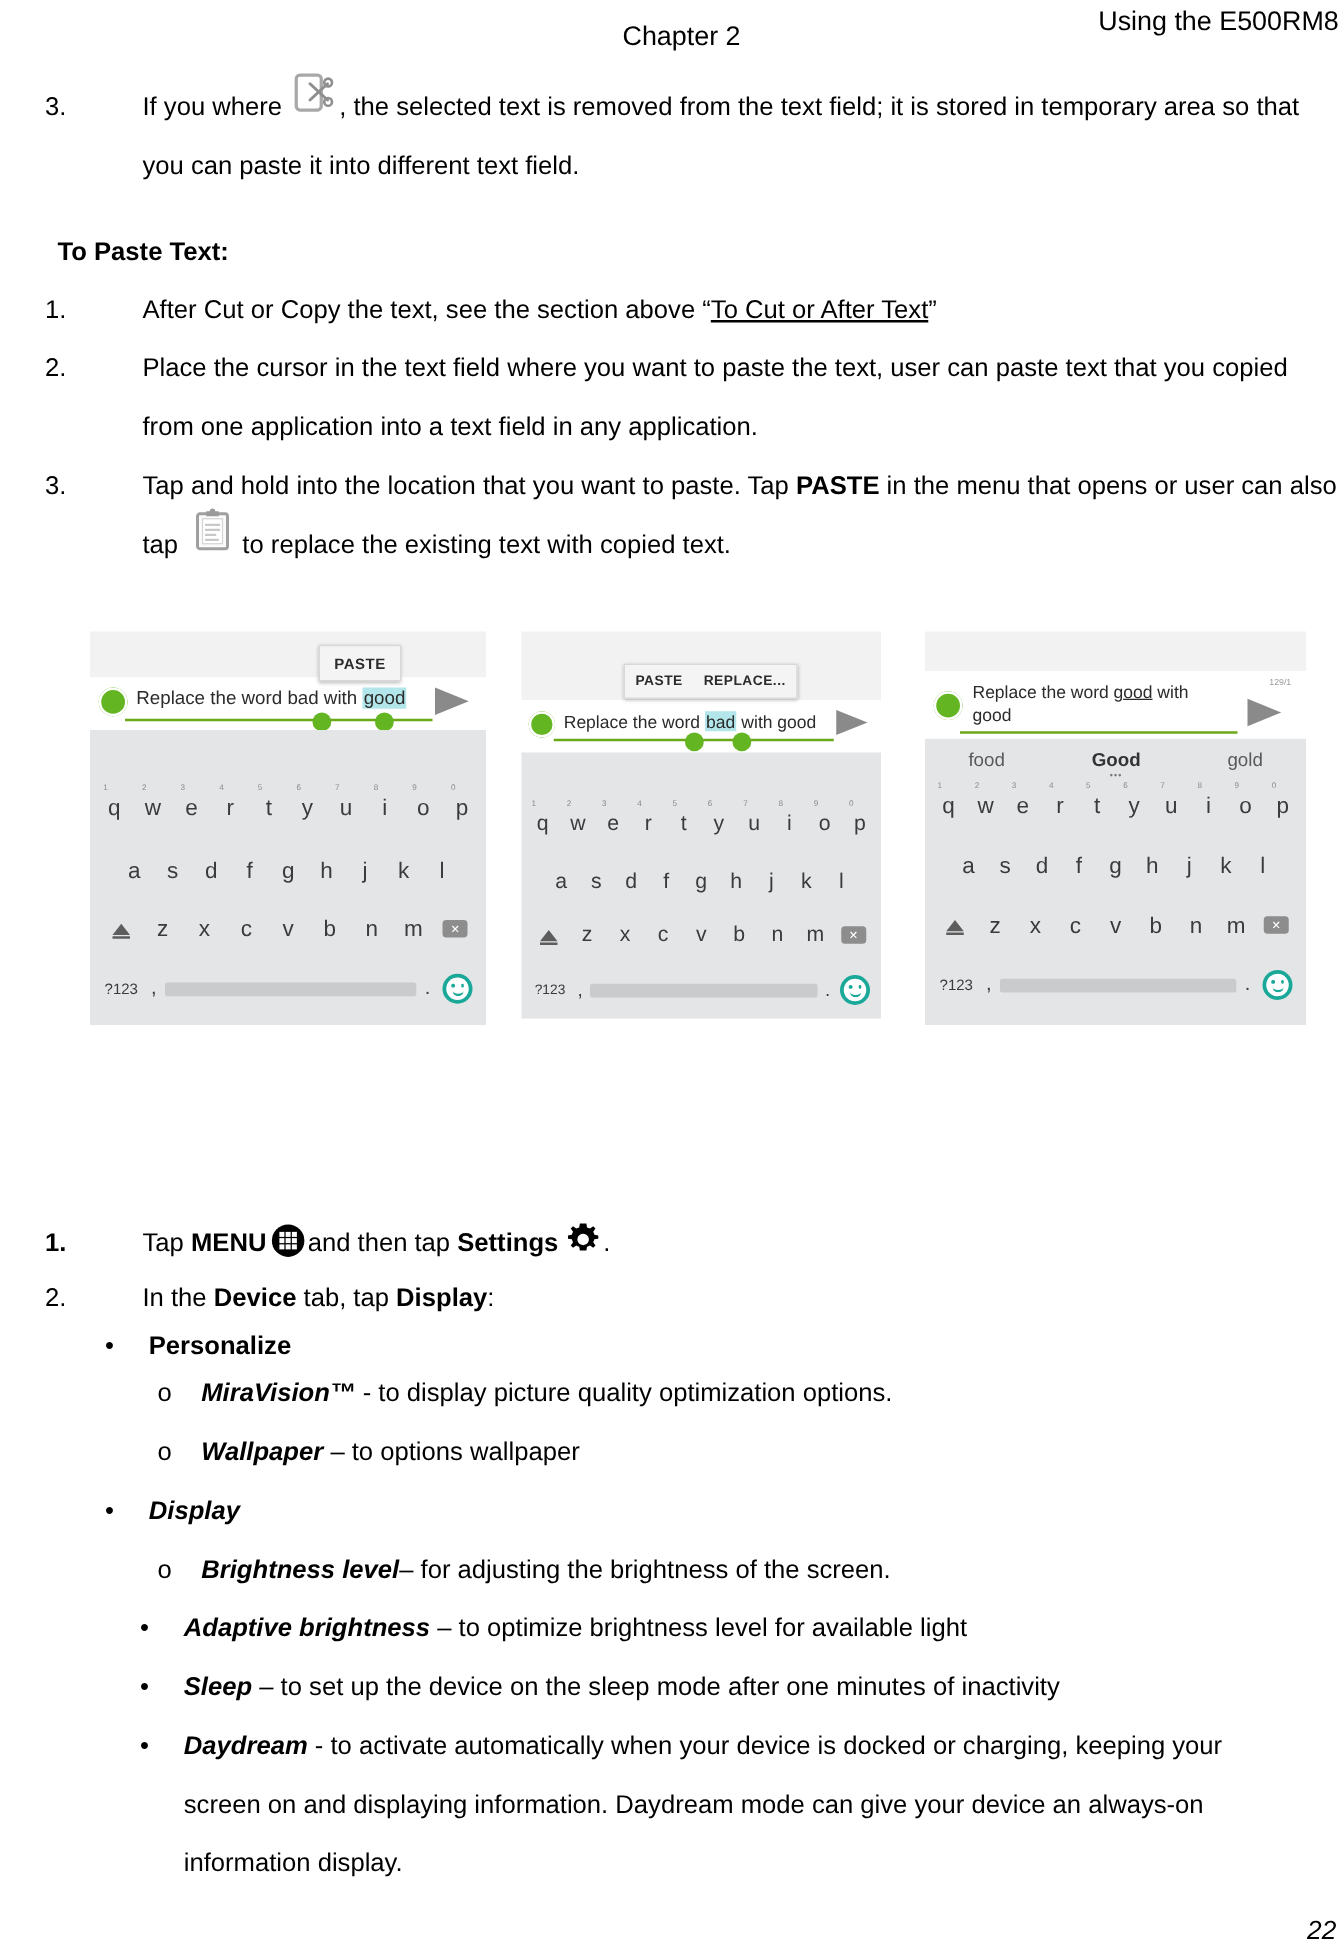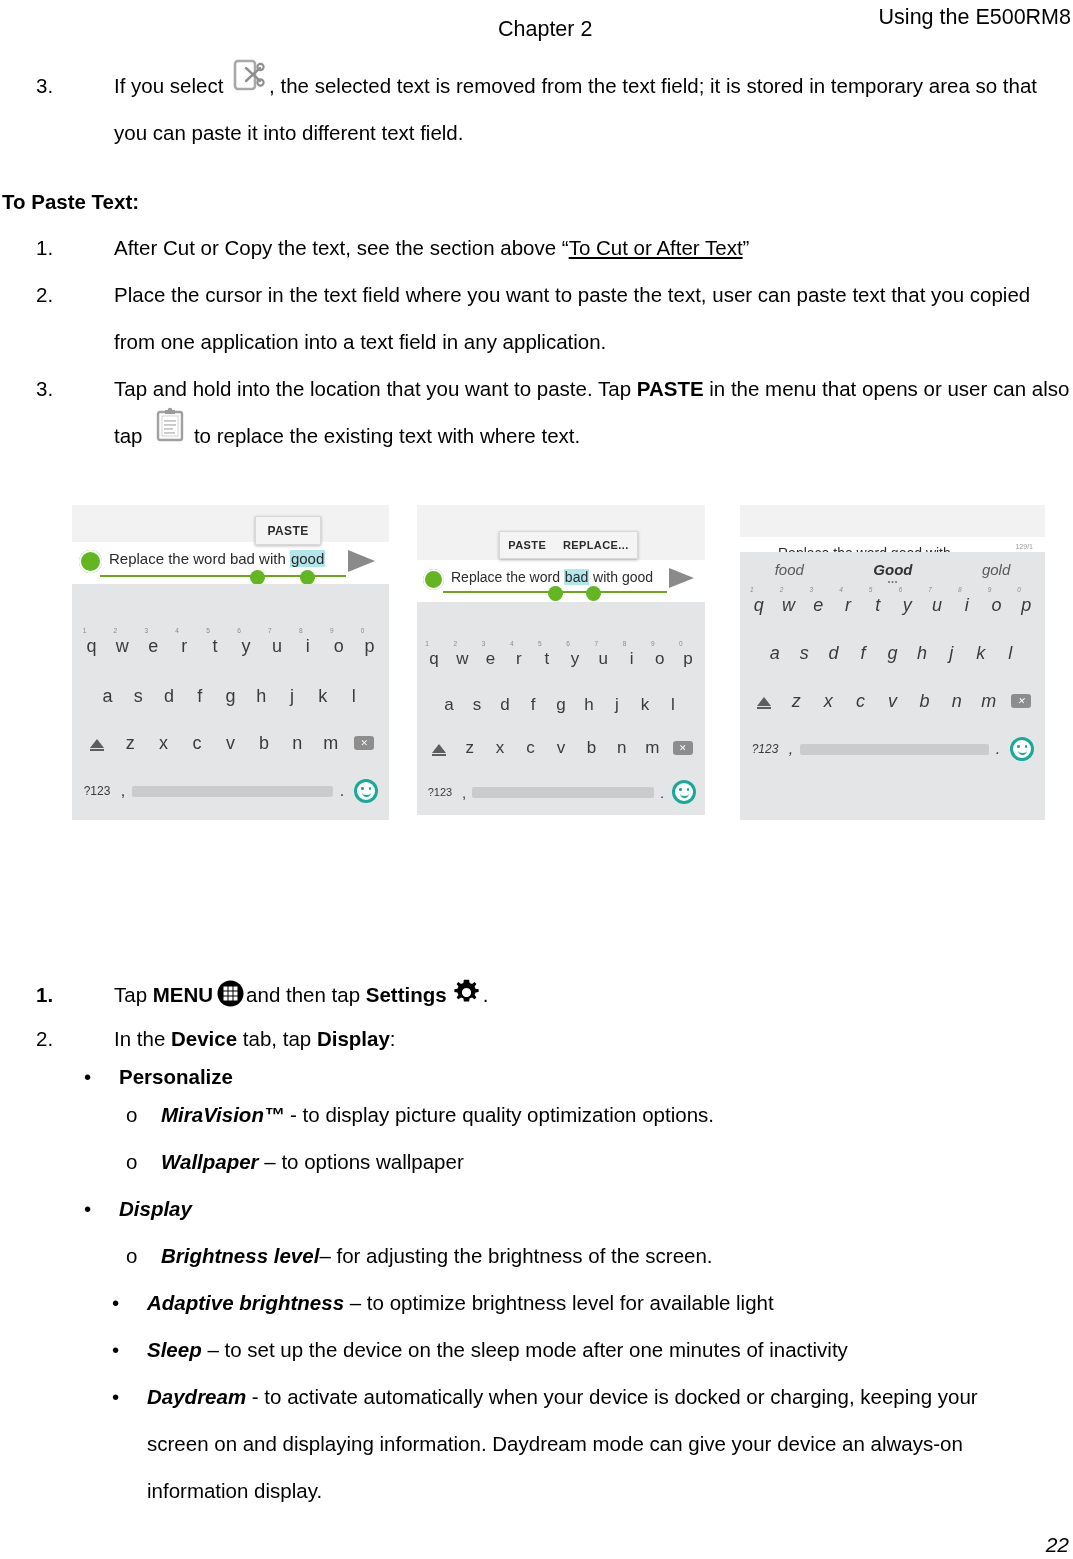--- a/index.html
+++ b/index.html
@@ -43,20 +43,21 @@
     right: 2px;
     top: 0;
     white-space: nowrap;
   }
 
   
   .body-text {
     position: absolute;
     font-size: 20.5px;
     line-height: 47px;
+    margin-left: 44px;
   }
 
   .num-item {
     position: absolute;
     font-size: 20.5px;
     line-height: 47px;
   }
   .num-item .marker {
     position: absolute;
     left: 0;
@@ -295,21 +296,21 @@
 <div class="page">
 
   <div class="header">
     <span class="chapter">Chapter 2</span>
     <span class="device">Using the E500RM8</span>
   </div>
 
   <div class="num-item" style="left:36px; top:62px; width:1035px;">
     <span class="marker">3.</span>
     <span class="content">
-      <span>If you select</span>
+      <span>If you where</span>
       <span class="icon-inline cut-icon">
         <svg viewBox="0 0 34 36" width="34" height="36" xmlns="http://www.w3.org/2000/svg">
           <rect x="3" y="3" width="20" height="28" rx="3" ry="3" fill="none" stroke="#a8a8a8" stroke-width="2.6"></rect>
           <g stroke="#8f8f8f" stroke-width="2.4" fill="none" stroke-linecap="round">
             <line x1="14" y1="10" x2="28" y2="23"></line>
             <line x1="28" y1="10" x2="14" y2="23"></line>
           </g>
           <circle cx="28.5" cy="9" r="3.1" fill="none" stroke="#8f8f8f" stroke-width="2.1"></circle>
           <circle cx="28.5" cy="24.5" r="3.1" fill="none" stroke="#8f8f8f" stroke-width="2.1"></circle>
         </svg>
@@ -337,21 +338,21 @@
           <rect x="8" y="9" width="16" height="20" fill="#ffffff" stroke="#d5d5d5" stroke-width="1"></rect>
           <path d="M11 3 h10 v4 h-10 z" fill="#9a9a9a"></path>
           <circle cx="16" cy="3" r="2.2" fill="#9a9a9a"></circle>
           <g fill="#c8c8c8">
             <rect x="10" y="13" width="12" height="1.8"></rect>
             <rect x="10" y="17" width="12" height="1.8"></rect>
             <rect x="10" y="21" width="9" height="1.8"></rect>
             <rect x="10" y="25" width="11" height="1.8"></rect>
           </g>
         </svg>
-      </span><span> to replace the existing text with where text.</span></span>
+      </span><span> to replace the existing text with copied text.</span></span>
   </div>
 
   <div class="shot" style="left:72px; top:505px; width:317px; height:315px;">
     <div class="statusbar" style="height:37px; top:0;"></div>
     <div class="inputrow" style="top:37px; height:42px;">
       <span class="plus-badge" style="left:7px; top:8px; width:23px; height:23px;">
         <span style="left:6px; top:10.5px; width:11px; height:3px;"></span>
         <span style="left:10px; top:6.5px; width:3px; height:11px;"></span>
       </span>
       <span class="msgtext" style="left:37px; top:8px; font-size:15px;">
@@ -512,21 +513,21 @@
         <span style="left:10px; top:6.5px; width:3px; height:11px;"></span>
       </span>
       <span class="msgtext" style="left:38px; top:7px; font-size:14px; line-height:19px; white-space:normal; width:190px;">
         <span>Replace the word </span><span class="uline">good</span><span> with</span>
         <span style="display:block;">good</span>
       </span>
       <span class="counter" style="right:12px; top:6px;">129/1</span>
       <span class="greenline" style="left:28px; top:48px; width:222px;"></span>
       <span class="sendarrow" style="left:258px; top:22px; border-top:11px solid transparent; border-bottom:11px solid transparent; border-left:27px solid #8a8a8a;"></span>
     </div>
-    <div class="keyboard" style="height:268px;font-style:italic;">
+    <div class="keyboard" style="height:229px;">
       <div class="suggrow" style="top:7px; height:20px; font-size:15px;">
         <span>food</span>
         <span class="sugg-sel">
           <span>Good</span>
           <span class="dots">•••</span>
         </span>
         <span>gold</span>
       </div>
       <div class="krow" style="top:40px; height:26px; font-size:18px; padding:0 4px;">
         <span class="key"><span class="sup">1</span><span>q</span></span>

